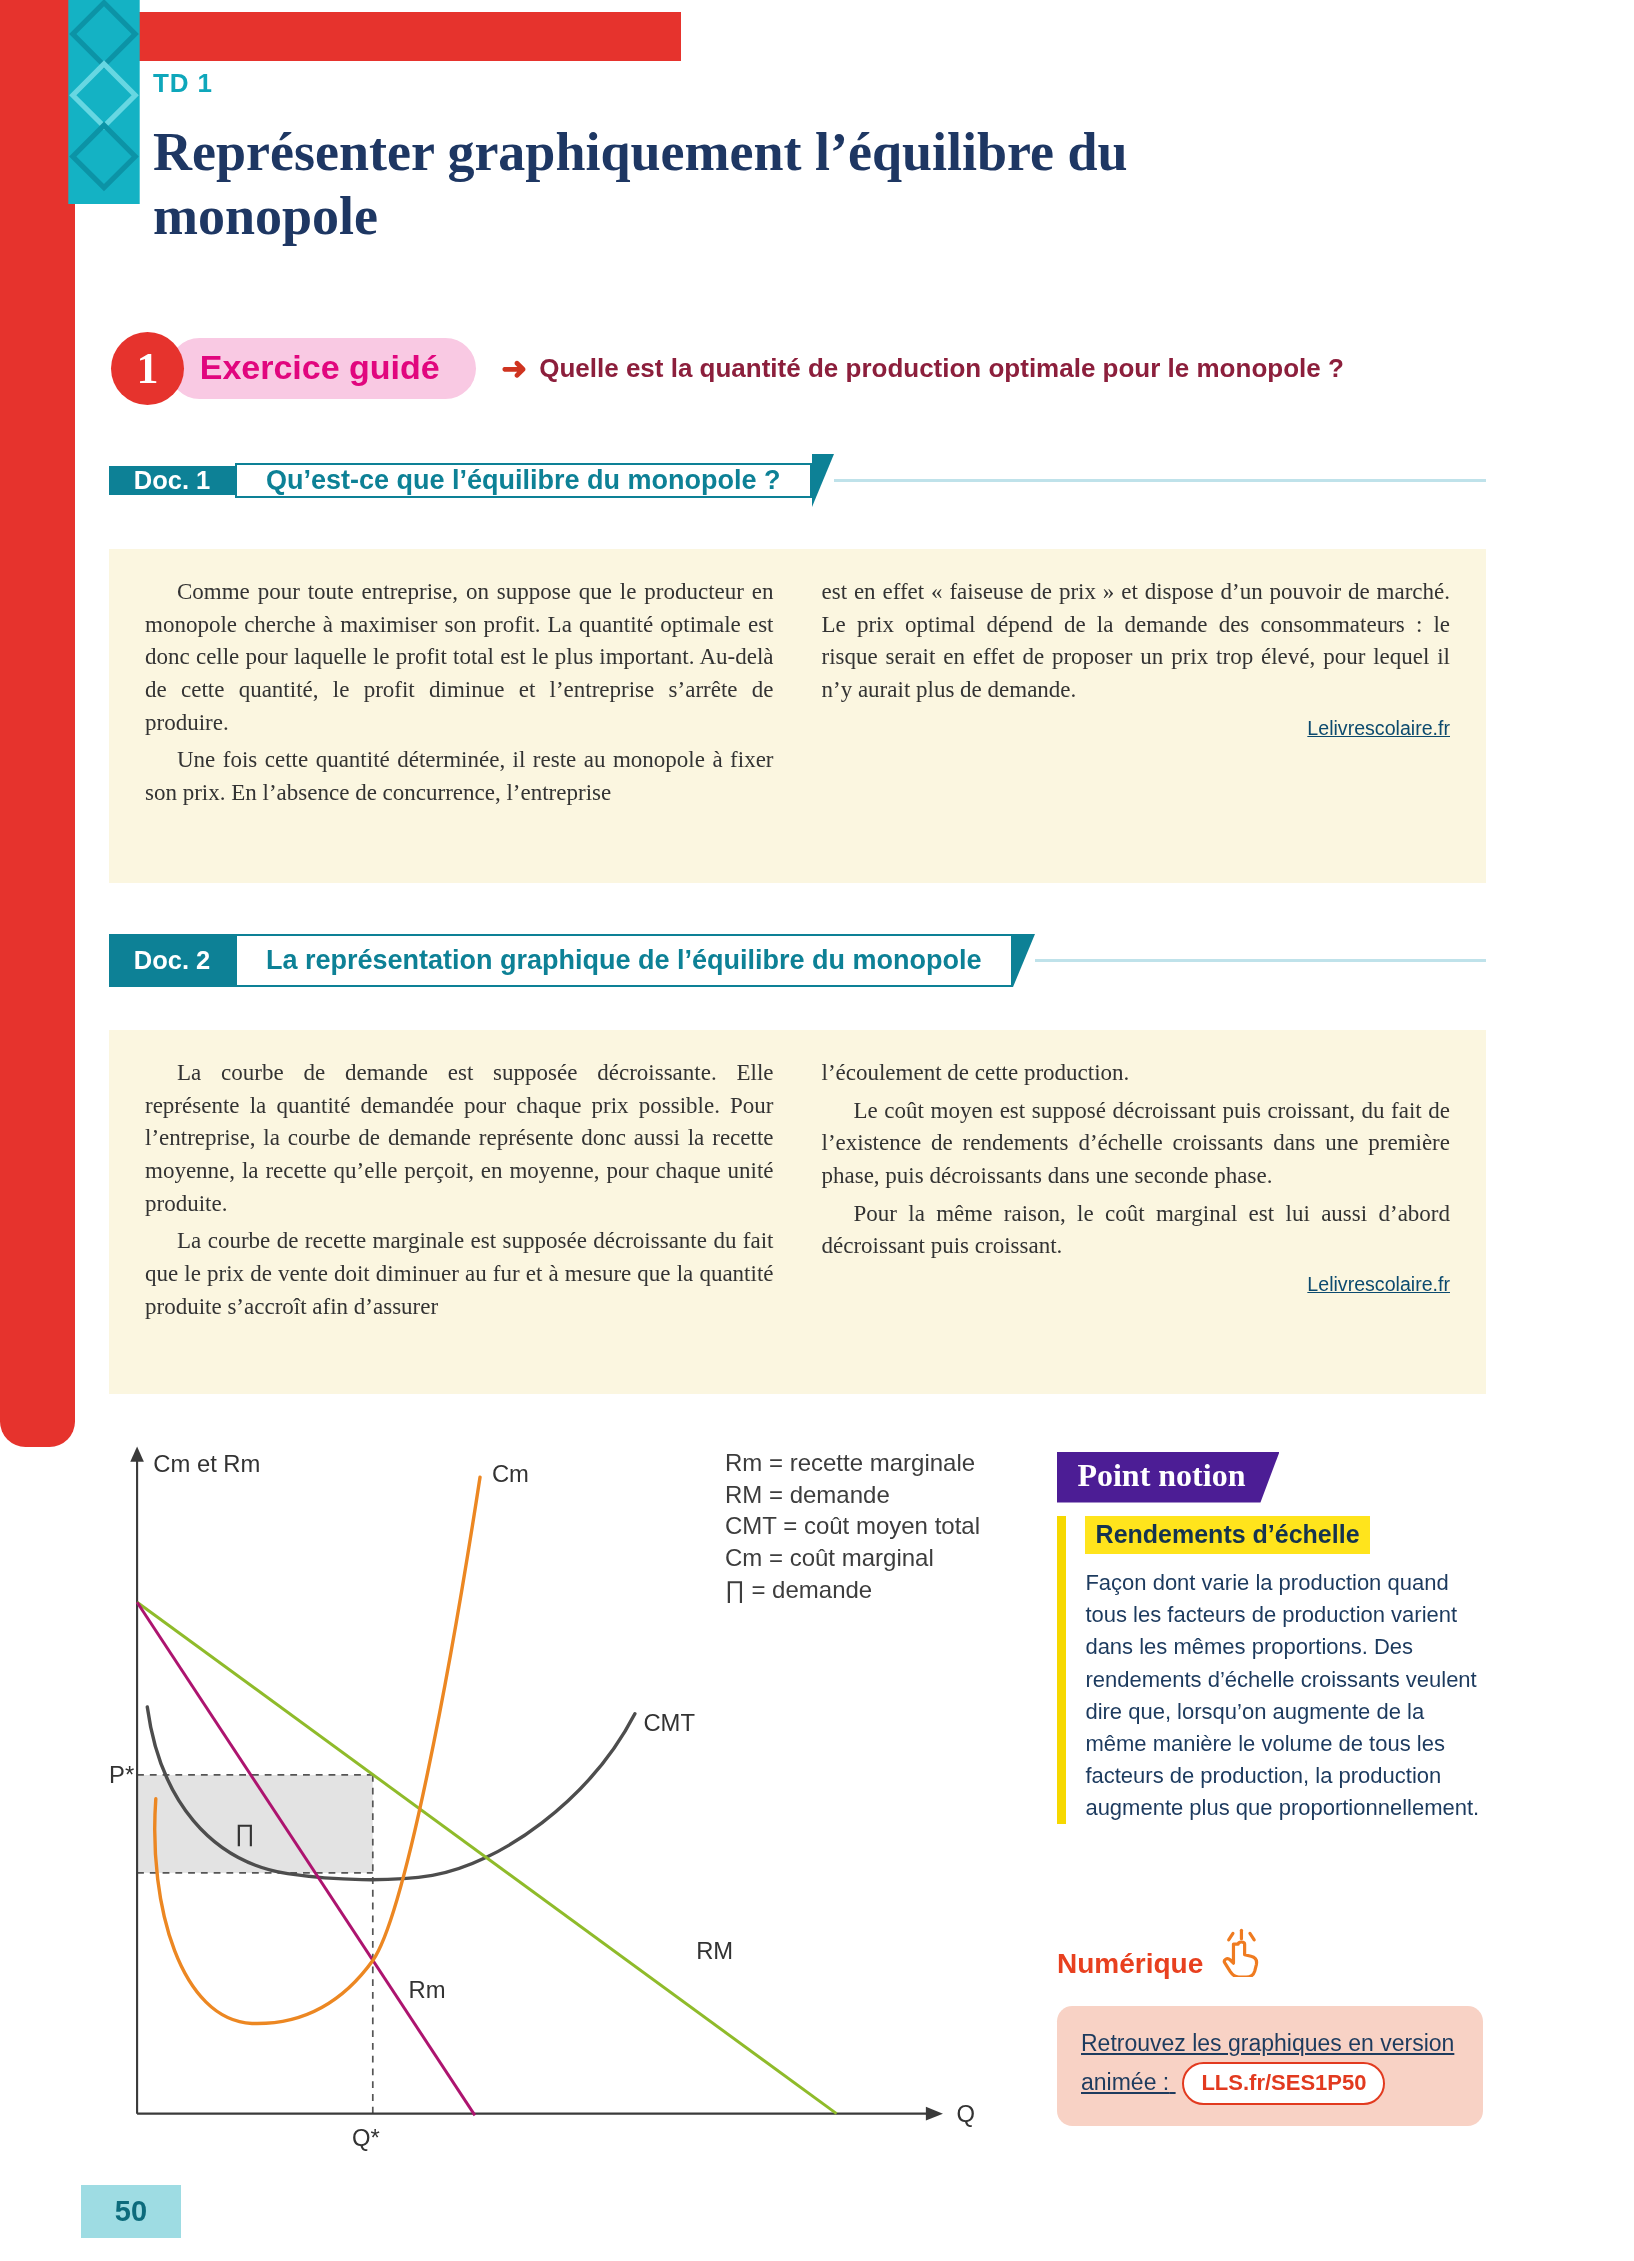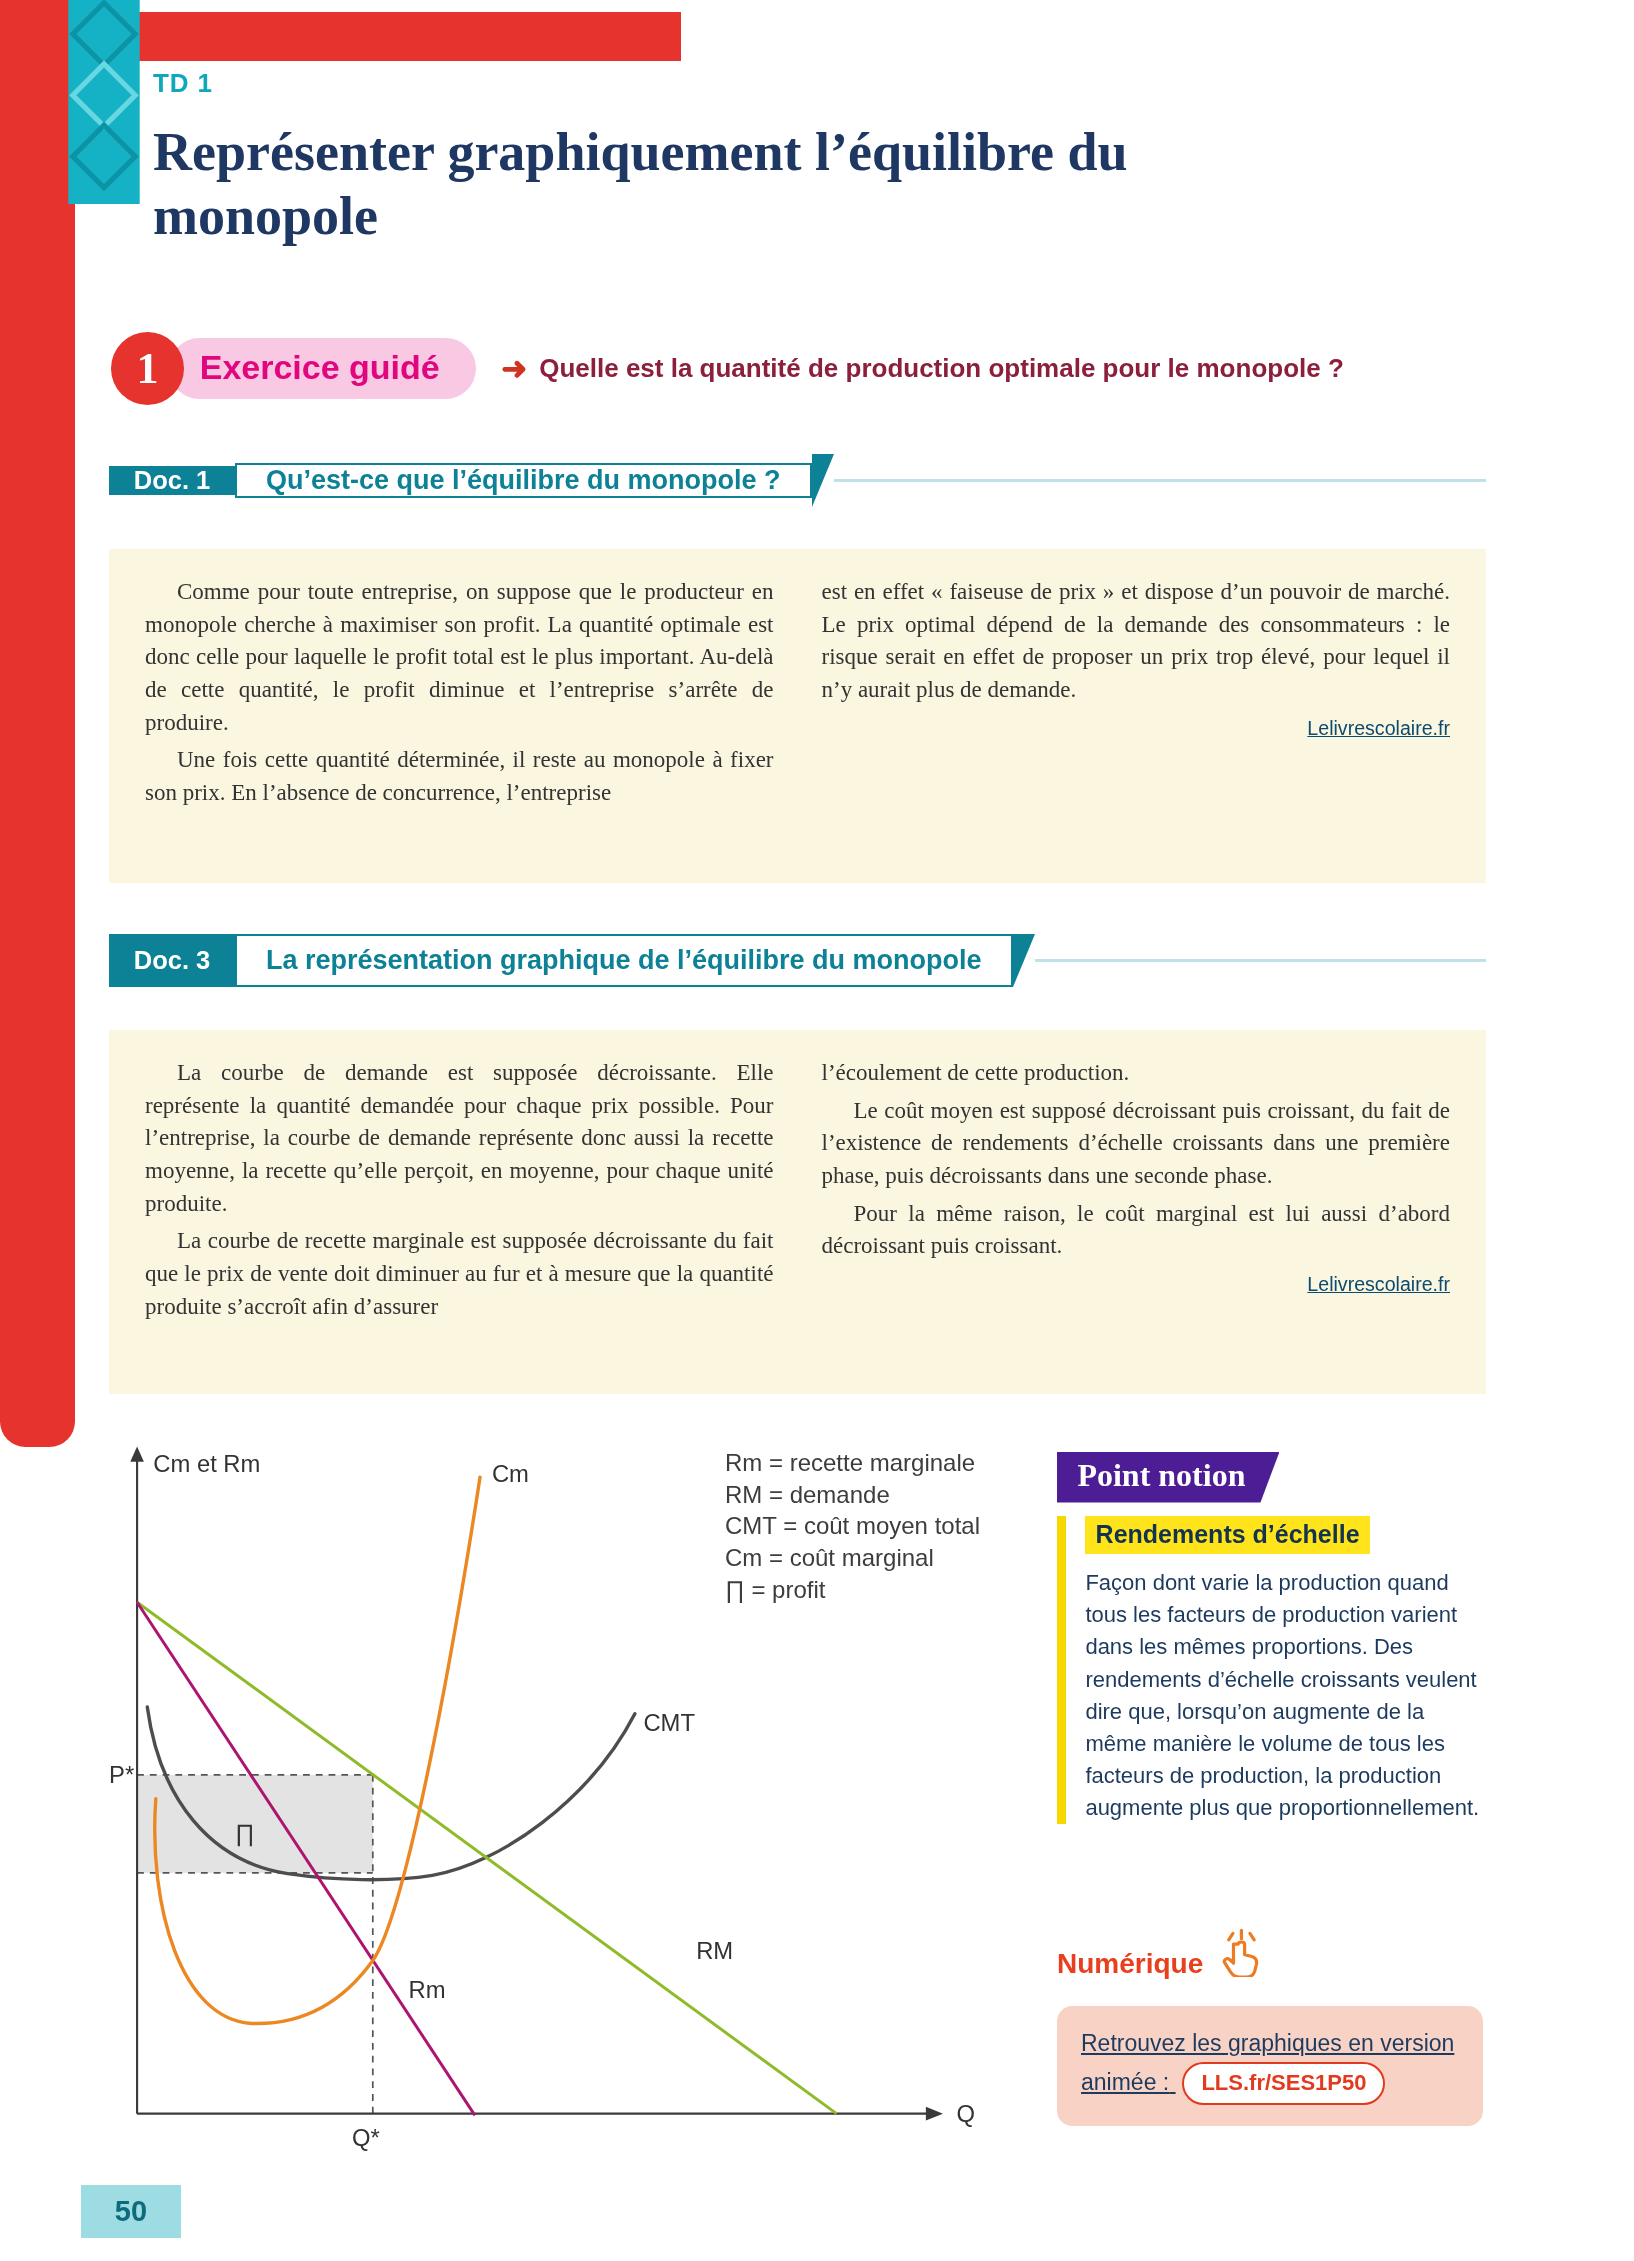--- a/index.html
+++ b/index.html
@@ -108,21 +108,21 @@
     <p class="indent">Comme pour toute entreprise, on suppose que le producteur en monopole cherche à maximiser son profit. La quantité optimale est donc celle pour laquelle le profit total est le plus important. Au-delà de cette quantité, le profit diminue et l’entreprise s’arrête de produire.</p>
     <p class="indent">Une fois cette quantité déterminée, il reste au monopole à fixer son prix. En l’absence de concurrence, l’entreprise</p>
   </div>
   <div class="col">
     <p>est en effet « faiseuse de prix » et dispose d’un pouvoir de marché. Le prix optimal dépend de la demande des consommateurs : le risque serait en effet de proposer un prix trop élevé, pour lequel il n’y aurait plus de demande.</p>
     <div class="source">Lelivrescolaire.fr</div>
   </div>
 </div>
 
 <div class="doc-header" id="doc2-header">
-  <div class="doc-label">Doc. 3</div>
+  <div class="doc-label">Doc. 2</div>
   <div class="doc-titlebox">La représentation graphique de l’équilibre du monopole</div>
   <div class="doc-fold"></div>
   <div class="doc-line"></div>
 </div>
 
 <div class="cream" id="doc2-text">
   <div class="col">
     <p class="indent">La courbe de demande est supposée décroissante. Elle représente la quantité demandée pour chaque prix possible. Pour l’entreprise, la courbe de demande représente donc aussi la recette moyenne, la recette qu’elle perçoit, en moyenne, pour chaque unité produite.</p>
     <p class="indent">La courbe de recette marginale est supposée décroissante du fait que le prix de vente doit diminuer au fur et à mesure que la quantité produite s’accroît afin d’assurer</p>
   </div>
@@ -163,21 +163,21 @@
     <text class="gtxt" x="0" y="400" font-size="26">P*</text>
     <text class="gtxt" x="302" y="826" font-size="26" text-anchor="middle">Q*</text>
   </svg>
 </div>
 
 <div class="legend">
   <div>Rm = recette marginale</div>
   <div>RM = demande</div>
   <div>CMT = coût moyen total</div>
   <div>Cm = coût marginal</div>
-  <div>∏ = profit</div>
+  <div>∏ = demande</div>
 </div>
 
 <div class="notion">
   <div class="notion-header">Point notion</div>
   <div class="notion-body">
     <div class="notion-bar"></div>
     <div class="notion-inner">
       <span class="notion-term">Rendements d’échelle</span>
       <div class="notion-def">Façon dont varie la production quand tous les facteurs de production varient dans les mêmes proportions. Des rendements d’échelle croissants veulent dire que, lorsqu’on augmente de la même manière le volume de tous les facteurs de production, la production augmente plus que proportionnellement.</div>
     </div>

